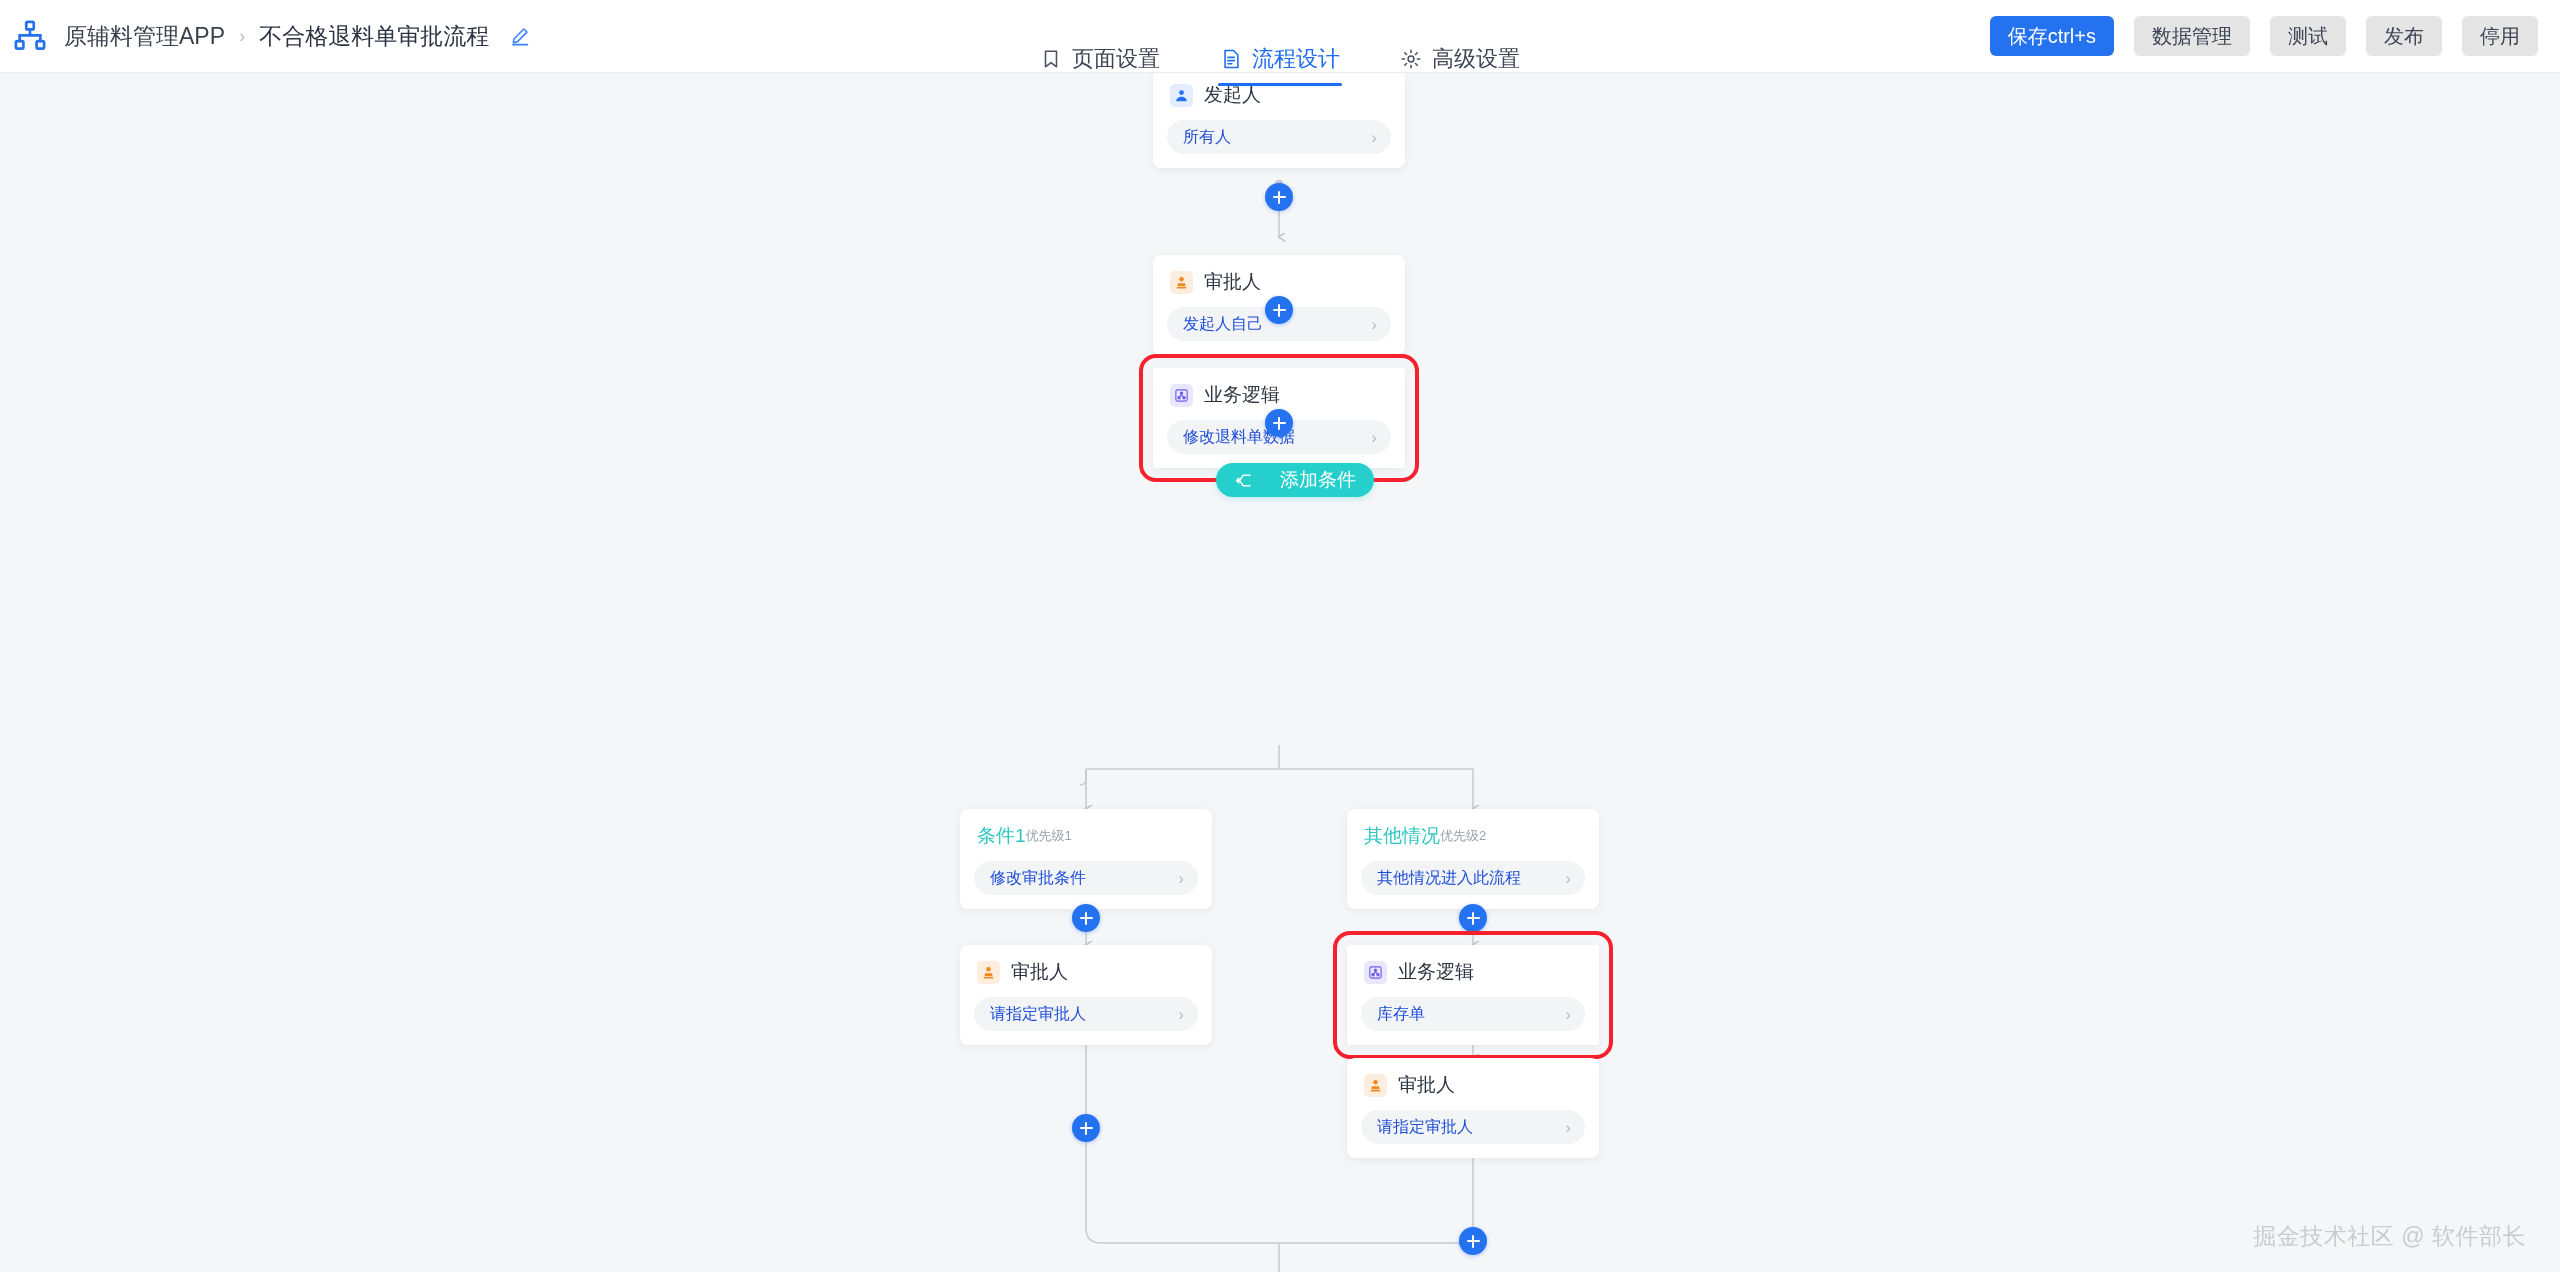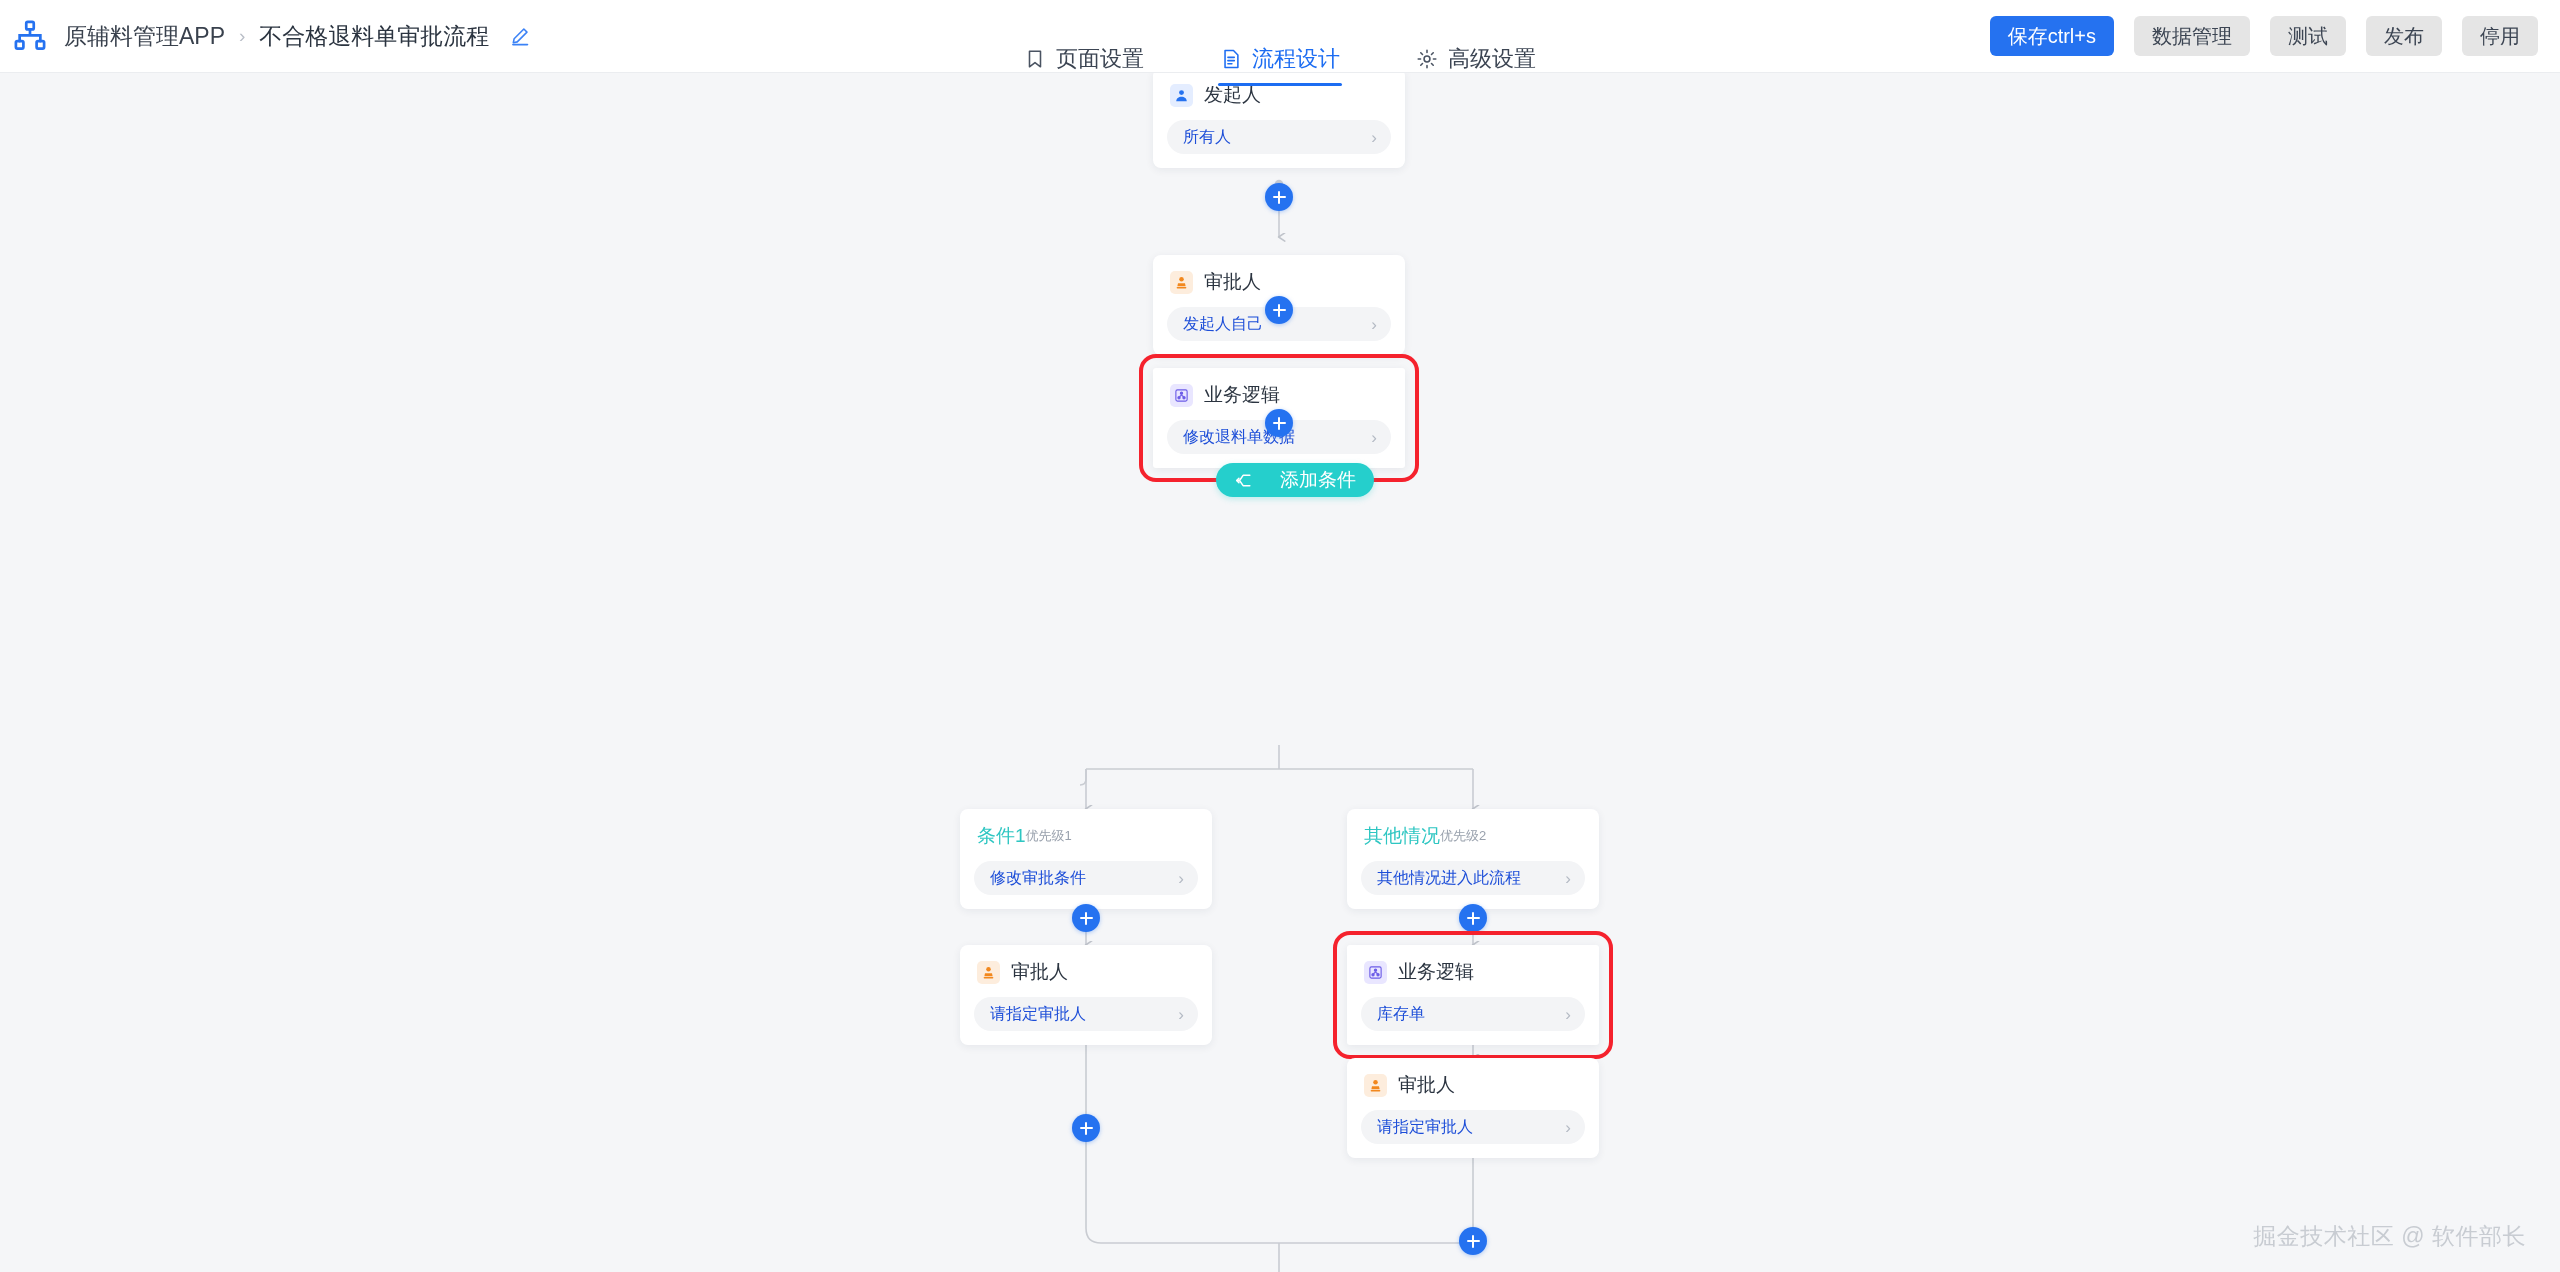--- a/index.html
+++ b/index.html
@@ -28,21 +28,21 @@
     display: flex; align-items: center; gap: 14px;
     font-size: 23px; color: #2b3440; white-space: nowrap;
   }
   .bc-app { color: #39414d; }
   .bc-sep { color: #b9bec7; font-size: 19px; }
   .bc-title { color: #2b3440; }
   .edit-pencil { width: 22px; height: 22px; margin-left: 6px; display:block; cursor: pointer; }
 
   .nav-tabs {
     position: absolute; left: 50%; transform: translateX(-50%);
-    display: flex; align-items: center; gap: 72px; height: 73px; margin-top: 46px;
+    display: flex; align-items: center; gap: 56px; height: 73px; margin-top: 46px;
   }
   .tab {
     display: flex; align-items: center; gap: 10px;
     height: 73px; font-size: 22px; color: #3c4553;
     position: relative; cursor: pointer; padding: 0 2px;
   }
   .tab .t-ico { width: 22px; height: 22px; display: block; }
   .tab.active { color: #1d6df2; }
   .tab.active::after {
     content: ""; position: absolute;

